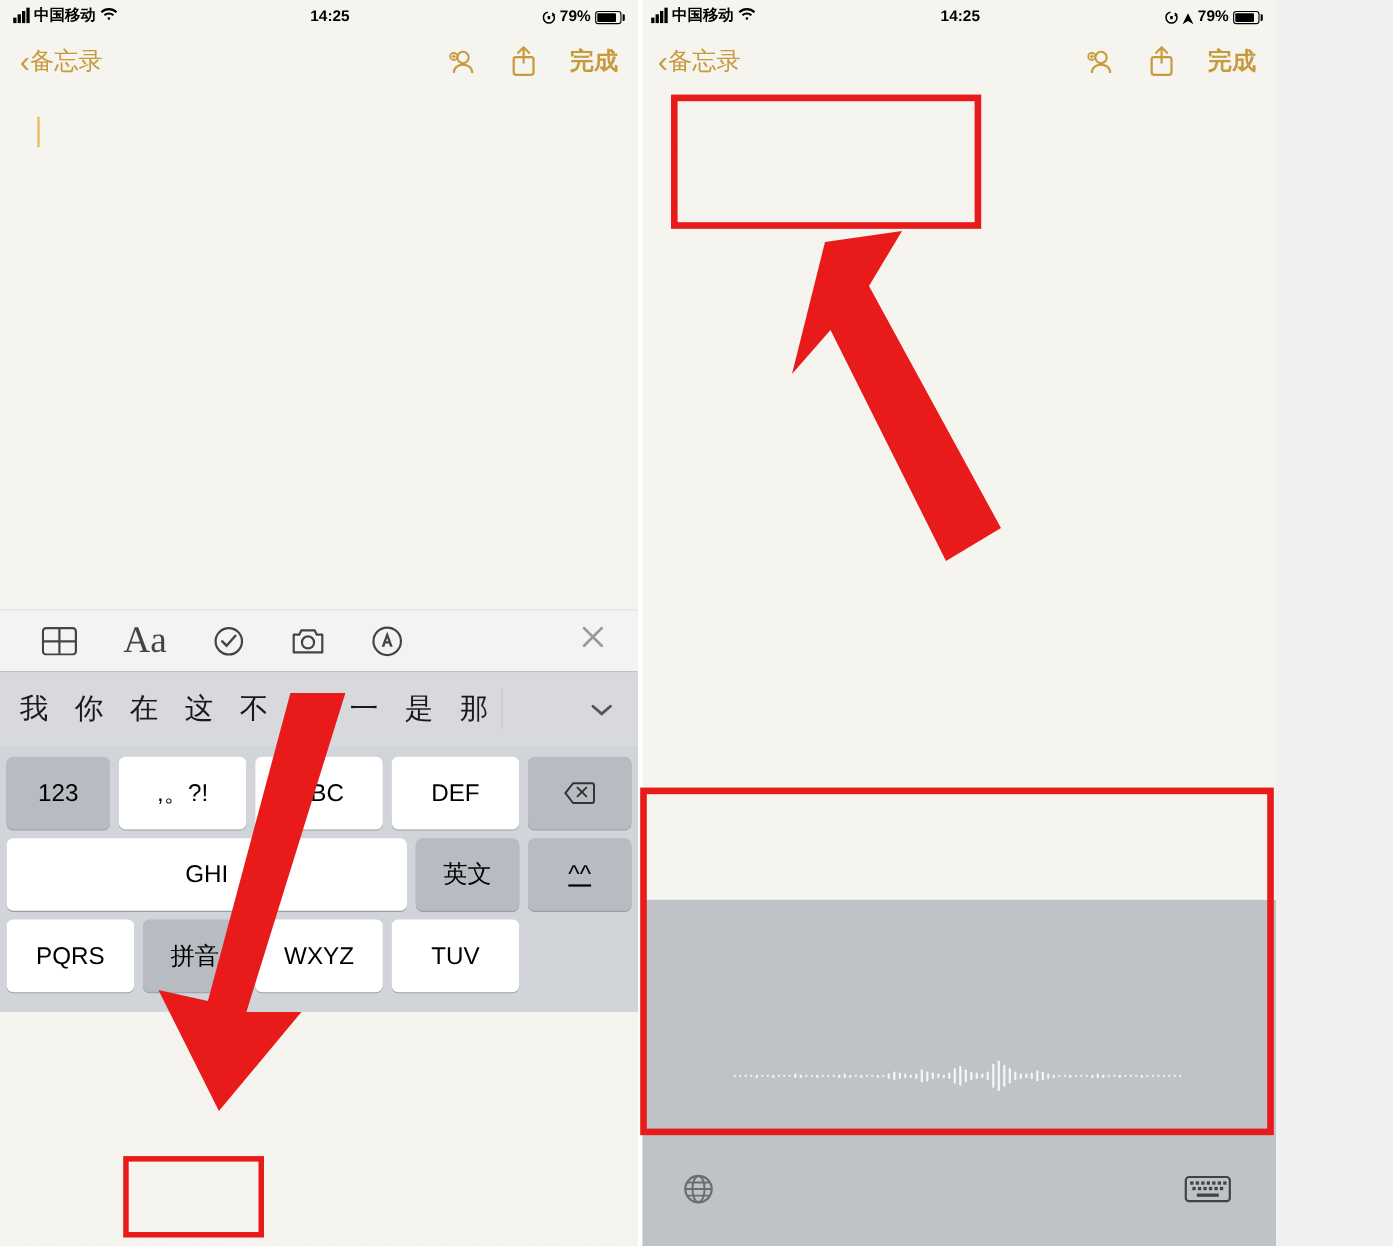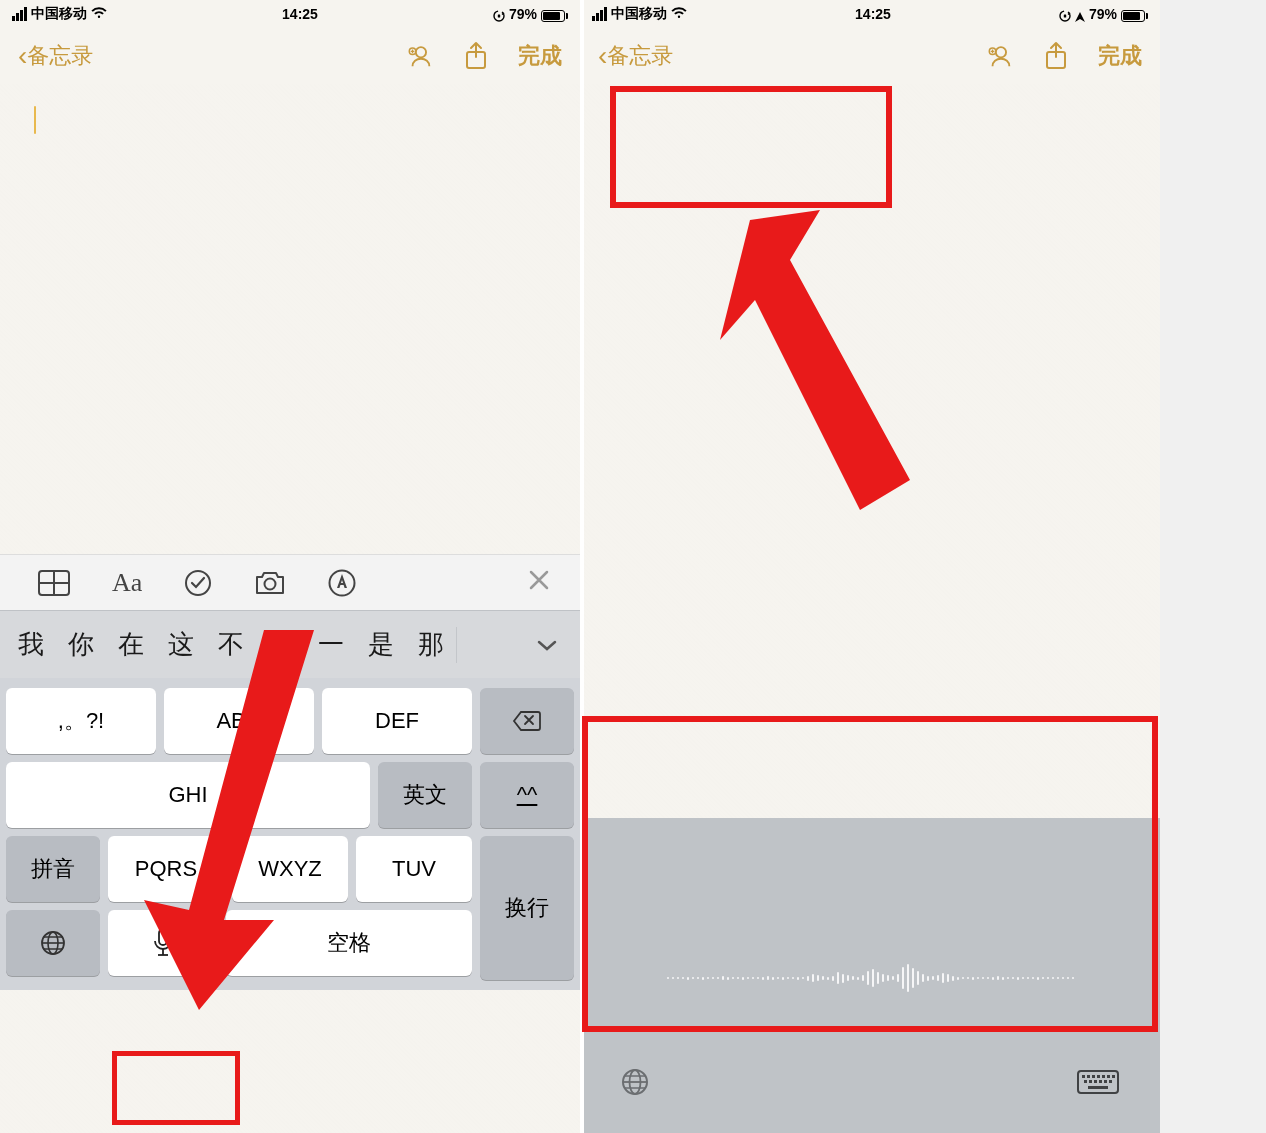--- a/index.html
+++ b/index.html
@@ -248,21 +248,21 @@
 
     <div class="toolbar">
       <div class="toolbar-group">
         <span class="tool-icon">
           <svg width="32" height="26" viewBox="0 0 32 26">
               <rect x="1" y="1" width="30" height="24" rx="3" fill="none" stroke="#444" stroke-width="2"></rect>
               <line x1="16" y1="1" x2="16" y2="25" stroke="#444" stroke-width="2"></line>
               <line x1="1" y1="13" x2="31" y2="13" stroke="#444" stroke-width="2"></line>
             </svg>
         </span>
-        <span class="tool-icon" style="font-size:26px;color:#444;font-family:serif;">Aa</span>
+        <span class="tool-icon" style="font-size:34px;color:#444;font-family:serif;">Aa</span>
         <span class="tool-icon">
           <svg width="28" height="28" viewBox="0 0 28 28">
               <circle cx="14" cy="14" r="12" fill="none" stroke="#444" stroke-width="2"></circle>
               <path d="M8 14l4 4 8-9" fill="none" stroke="#444" stroke-width="2.2" stroke-linecap="round"></path>
             </svg>
         </span>
         <span class="tool-icon">
           <svg width="32" height="26" viewBox="0 0 32 26">
               <path d="M3 7h5l2-4h12l2 4h5v16H3z" fill="none" stroke="#444" stroke-width="2" stroke-linejoin="round"></path>
               <circle cx="16" cy="14" r="5.5" fill="none" stroke="#444" stroke-width="2"></circle>
@@ -297,63 +297,44 @@
         <svg width="22" height="14" viewBox="0 0 22 14">
             <path d="M3 4l8 7 8-7" fill="none" stroke="#555" stroke-width="2.5" stroke-linecap="round"></path>
           </svg>
       </span>
     </div>
 
     <div class="keyboard">
       <div style="display:flex; gap:8px;">
         <div style="flex:1;">
           <div class="kb-row">
+            <div class="key key-gray key-side">123</div>
             <div class="key key-mid">,。?!</div>
             <div class="key key-mid">ABC</div>
             <div class="key key-mid">DEF</div>
           </div>
           <div class="kb-row">
             <div class="key key-mid">GHI</div>
             <div class="key key-gray key-side">英文</div>
           </div>
           <div class="kb-row">
+            <div class="key key-mid">PQRS</div>
             <div class="key key-gray key-side">拼音</div>
-            <div class="key key-mid">PQRS</div>
             <div class="key key-mid">WXYZ</div>
             <div class="key key-mid">TUV</div>
-          </div>
-          <div class="kb-row" style="margin-bottom:0;">
-            <div class="key key-gray key-side">
-              <svg width="26" height="26" viewBox="0 0 26 26">
-                  <circle cx="13" cy="13" r="11" fill="none" stroke="#333" stroke-width="1.8"></circle>
-                  <ellipse cx="13" cy="13" rx="5" ry="11" fill="none" stroke="#333" stroke-width="1.6"></ellipse>
-                  <line x1="2" y1="13" x2="24" y2="13" stroke="#333" stroke-width="1.6"></line>
-                  <path d="M3.5 7h19M3.5 19h19" stroke="#333" stroke-width="1.4"></path>
-                </svg>
-            </div>
-            <div class="key" style="flex:0 0 110px;">
-              <svg width="20" height="30" viewBox="0 0 20 30">
-                  <rect x="6" y="1" width="8" height="16" rx="4" fill="none" stroke="#222" stroke-width="1.8"></rect>
-                  <path d="M2 13a8 8 0 0016 0" fill="none" stroke="#222" stroke-width="1.8"></path>
-                  <line x1="10" y1="21" x2="10" y2="27" stroke="#222" stroke-width="1.8"></line>
-                  <line x1="5" y1="27" x2="15" y2="27" stroke="#222" stroke-width="1.8"></line>
-                </svg>
-            </div>
-            <div class="key key-wide">空格</div>
           </div>
         </div>
         <div class="kb-right-col">
           <div class="key key-gray">
             <svg width="30" height="22" viewBox="0 0 30 22">
                 <path d="M9 2h17a2 2 0 012 2v14a2 2 0 01-2 2H9l-7-9 7-9z" fill="none" stroke="#333" stroke-width="1.8"></path>
                 <path d="M13 6l8 8M21 6l-8 8" stroke="#333" stroke-width="1.8" stroke-linecap="round"></path>
               </svg>
           </div>
           <div class="key key-gray" style="text-decoration:underline;">^^</div>
-          <div class="key key-gray key-tall">换行</div>
         </div>
       </div>
     </div>
   </div>
 
   <div class="screen screen-right">
 
     <div class="status-bar">
       <div class="status-left">
         <div class="signal-bars">

